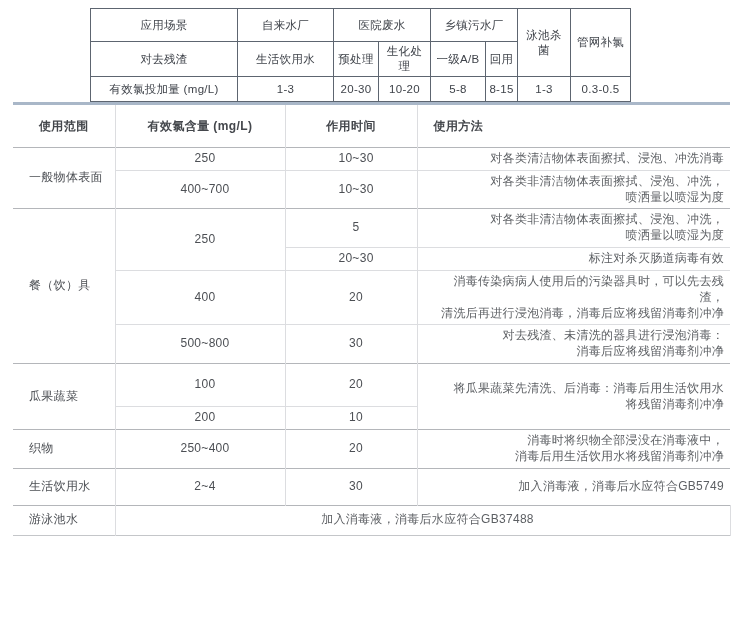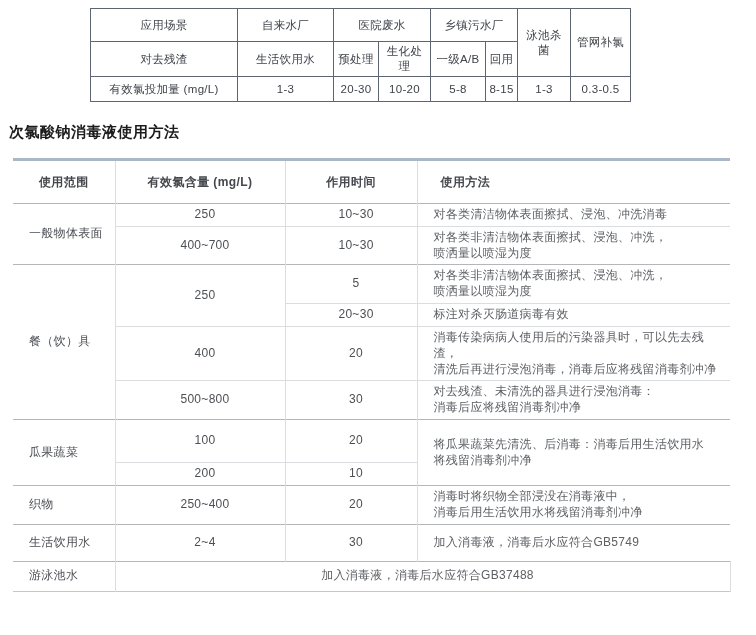--- a/index.html
+++ b/index.html
@@ -52,27 +52,27 @@
   }
   table.t2 .scope{
     text-align:left;color:#4c4f54;white-space:pre-line;
     border-right:1px solid #dcdde0;
   }
   table.t2 .val{
     text-align:center;color:#4c4f54;
     border-left:1px solid #dcdde0;border-right:1px solid #dcdde0;
   }
   table.t2 .use{
-    text-align:left;color:#5c5f63;white-space:pre-line;
+    text-align:right;color:#5c5f63;white-space:pre-line;
     border-left:1px solid #dcdde0;padding-left:16px;
   }
   table.t2 th.c-scope{border-right:1px solid #dcdde0;}
   table.t2 th.c-conc{border-right:1px solid #dcdde0;text-align:center;}
   table.t2 th.c-time{border-right:1px solid #dcdde0;}
-  table.t2 th.c-use{text-align:left;padding-left:23px;}
+  table.t2 th.c-use{text-align:left;padding-left:16px;}
   table.t2 tbody td{border-top:1px solid #dcdde0;padding-left:16px;}
   table.t2 tr.grp td{border-top:1px solid #b4b6ba;}
   table.t2 .merged{text-align:center;color:#5c5f63;}
 </style>
 </head>
 <body>
 
 <div class="page">
 
 
@@ -112,21 +112,20 @@
         <td>10-20</td>
         <td>5-8</td>
         <td>8-15</td>
         <td>1-3</td>
         <td>0.3-0.5</td>
       </tr>
     </tbody>
       </table>
   </div>
 
-  <div class="h-title2">次氯酸钠消毒液使用方法</div>
 
   <div class="t2-wrap">
     <table class="t2">
       <colgroup>
         <col style="width:102px">
           <col style="width:170px">
           <col style="width:45px">
           <col style="width:87px">
           <col style="width:313px">
       </colgroup>

